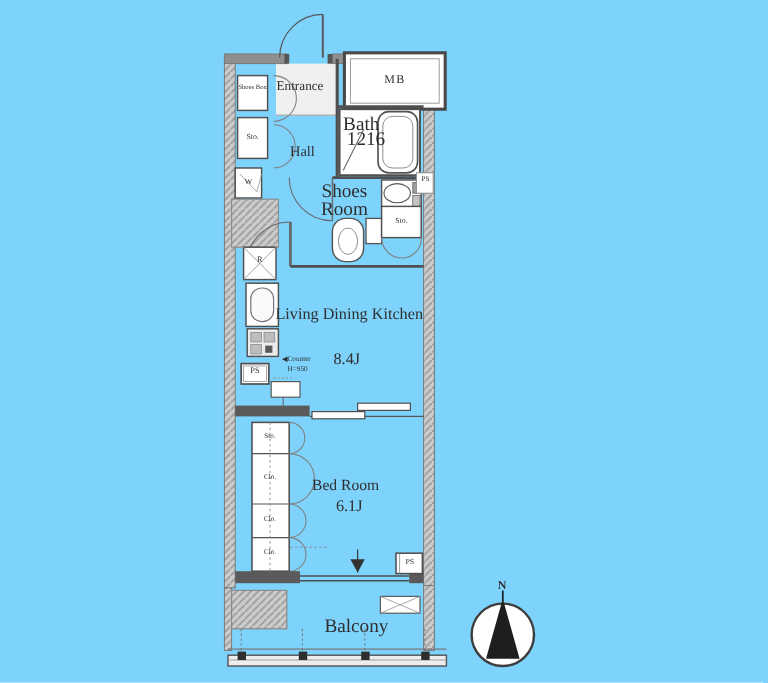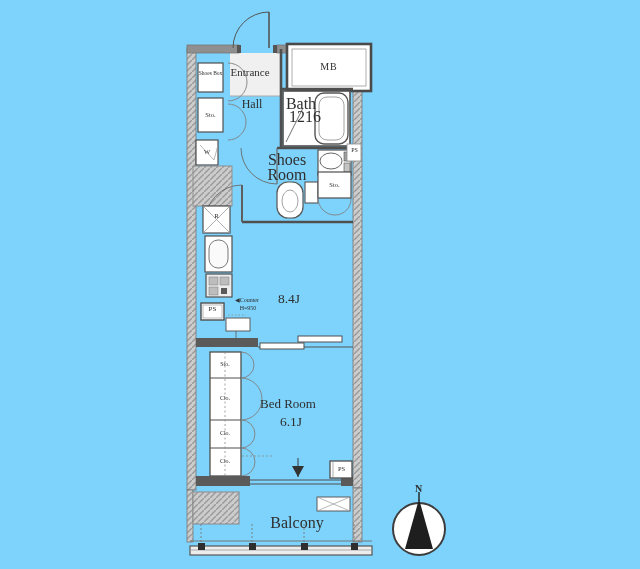--- a/index.html
+++ b/index.html
@@ -207,35 +207,36 @@
     </g>
 
     <g>
       <circle cx="419" cy="529" r="26" fill="#ffffff" stroke="#3d3d3d" stroke-width="2"></circle>
       <line x1="419" y1="492" x2="419" y2="501" stroke="#1e1e1e" stroke-width="1.4"></line>
       <polygon points="419,499 405,549 433,549" fill="#1e1e1e"></polygon>
     </g>
   </svg>
 
   <div class="lbl f11" style="left:218px;top:66px;width:64px;">Entrance</div>
-  <div class="lbl f12" style="left:229px;top:98px;width:46px;">Hall</div>
+  <div class="lbl f12" style="left:229px;top:120px;width:46px;">Hall</div>
   <div class="lbl f5 wrap" style="left:197px;top:70px;width:27px;">Shoes Box</div>
   <div class="lbl f65" style="left:197px;top:111px;width:27px;">Sto.</div>
   <div class="lbl f65" style="left:195px;top:148px;width:24px;">W</div>
   <div class="lbl f10" style="left:299px;top:61px;width:60px;">MB</div>
   <div class="lbl f105" style="left:281px;top:95px;width:40px;">Bath</div>
   <div class="lbl f105" style="left:281px;top:108px;width:40px;text-align:right;">1216</div>
   <div class="lbl f105" style="left:256px;top:151px;width:62px;">Shoes</div>
   <div class="lbl f105" style="left:256px;top:166px;width:62px;">Room</div>
   <div class="lbl f6" style="left:348px;top:147px;width:13px;">PS</div>
   <div class="lbl f65" style="left:319px;top:181px;width:31px;">Sto.</div>
   <div class="lbl f7" style="left:203px;top:213px;width:27px;">R</div>
   <div class="lbl f7" style="left:201px;top:306px;width:23px;">PS</div>
   <div class="lbl f6" style="left:225px;top:297px;width:44px;"><span>◀</span><span>Counter</span></div>
   <div class="lbl f6" style="left:229px;top:305px;width:38px;">H=950</div>
+  <div class="lbl f135" style="left:213px;top:255px;width:156px;">Living Dining Kitchen</div>
   <div class="lbl f135" style="left:259px;top:280px;width:60px;margin-top:12px;">8.4J</div>
   <div class="lbl f13" style="left:252px;top:397px;width:72px;">Bed Room</div>
   <div class="lbl f135" style="left:261px;top:415px;width:60px;">6.1J</div>
   <div class="lbl f6" style="left:211px;top:361px;width:28px;">Sto.</div>
   <div class="lbl f6" style="left:211px;top:395px;width:28px;">Clo.</div>
   <div class="lbl f6" style="left:211px;top:430px;width:28px;">Clo.</div>
   <div class="lbl f6" style="left:211px;top:458px;width:28px;">Clo.</div>
   <div class="lbl f65" style="left:331px;top:465px;width:21px;">PS</div>
   <div class="lbl f105" style="left:266px;top:514px;width:62px;">Balcony</div>
   <div class="lbl f10 bold" style="left:409px;top:483px;width:20px;">N</div>

